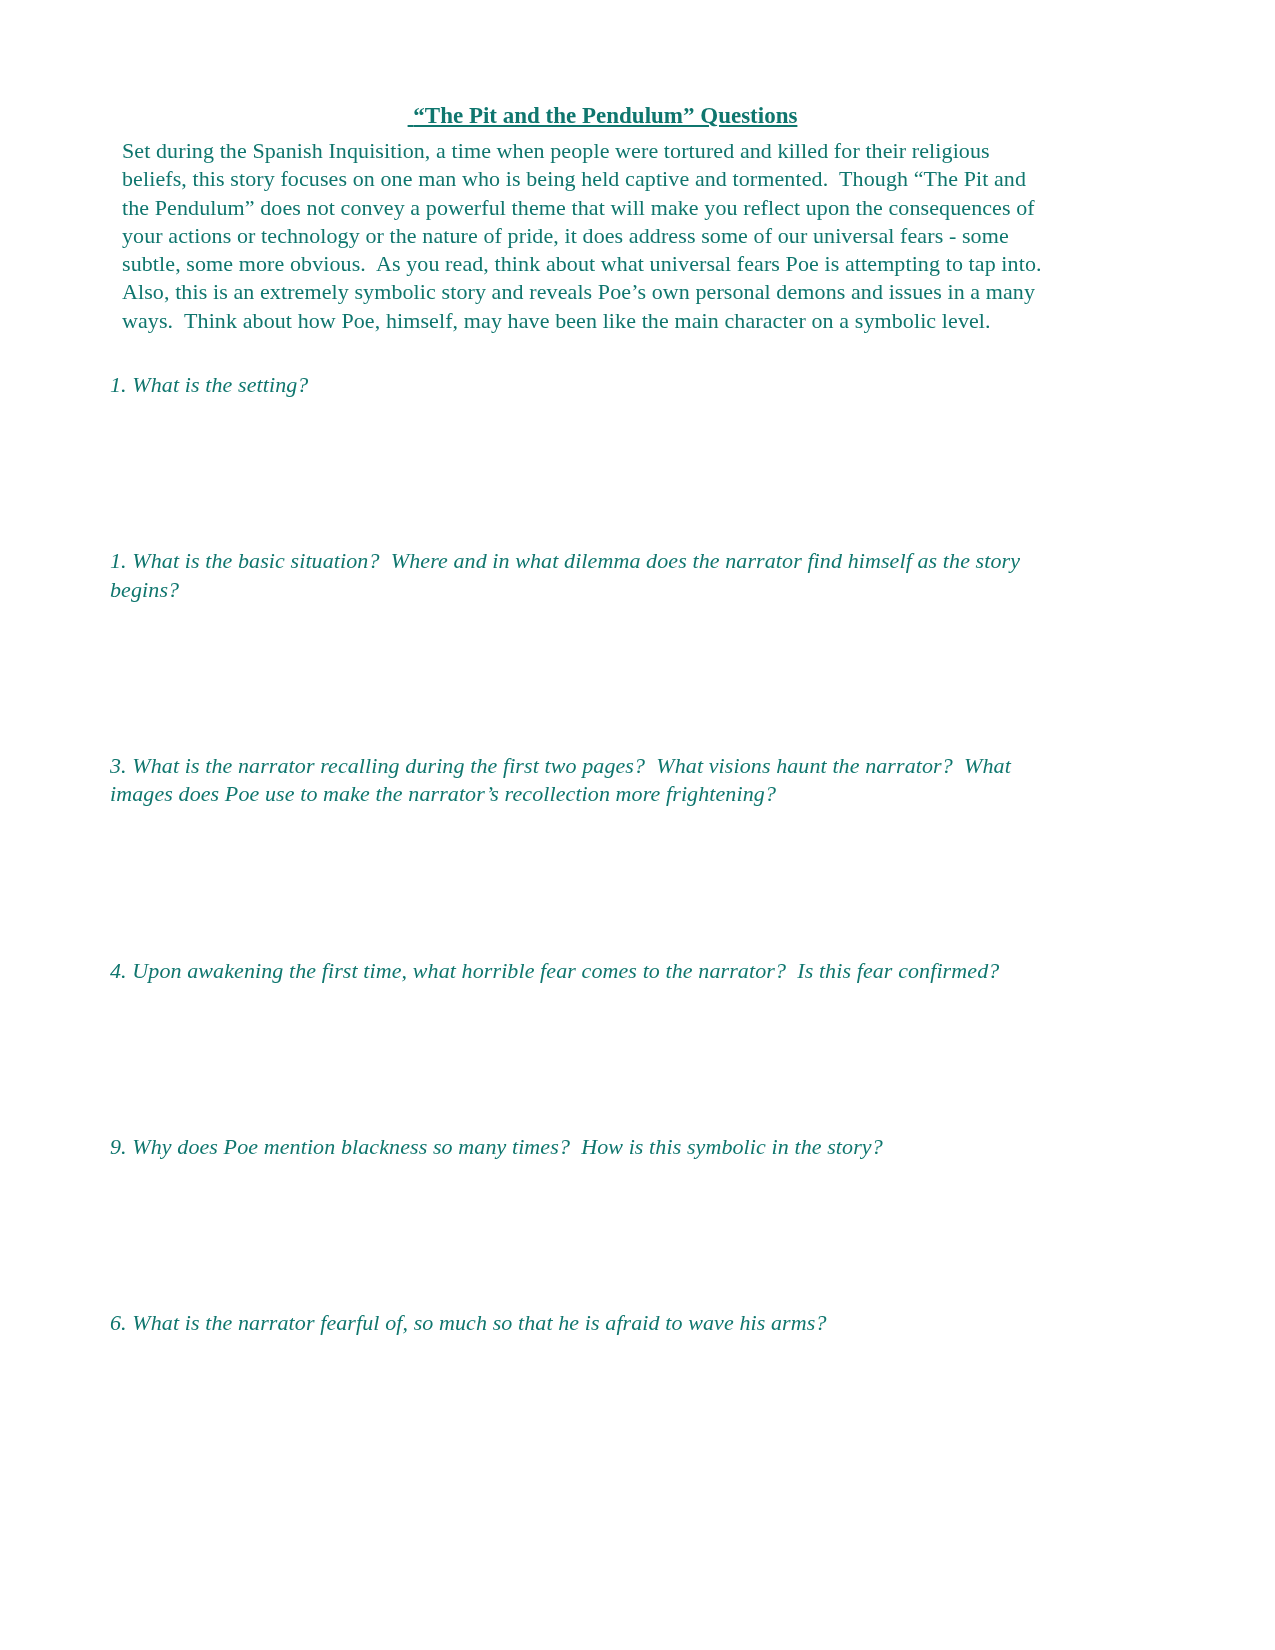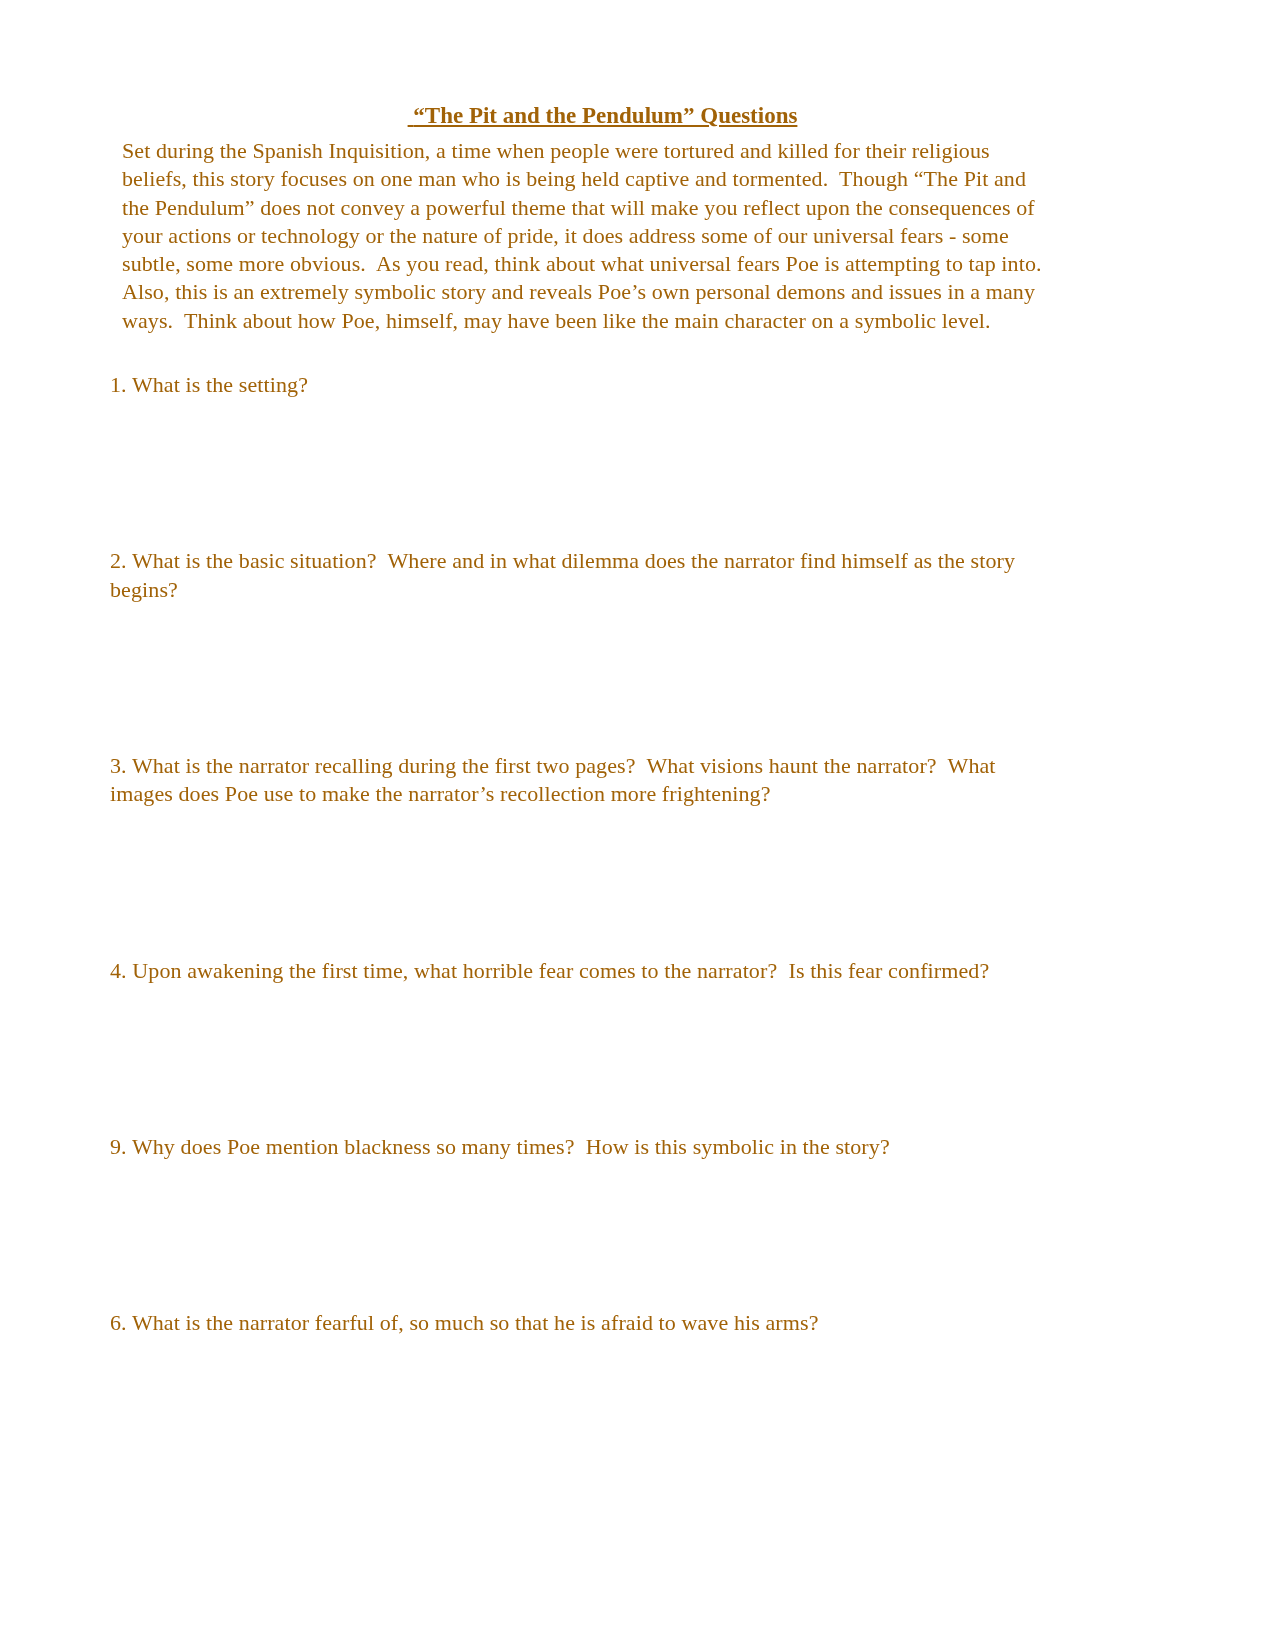--- a/index.html
+++ b/index.html
@@ -9,21 +9,21 @@
   }
   .page {
     position: relative;
     width: 1275px;
     height: 1352px;
     background: #ffffff;
     box-sizing: border-box;
     padding: 101px 85px 0 110px;
     overflow: hidden;
     font-family: "Liberation Serif", "DejaVu Serif", serif;
-    color: #a16207;
+    color: #0f766e;
   }
   .title-line {
     width: 985px;
     text-align: center;
     margin: 0 0 0 0;
     line-height: 30px;
     font-size: 23px;
     font-weight: bold;
     white-space: pre-wrap;
   }
@@ -35,20 +35,21 @@
     line-height: 28.3px;
     white-space: pre-wrap;
     margin: 0;
     letter-spacing: 0.1px;
   }
   .intro {
     margin: 6px 0 36px 12px;
   }
   .question {
     margin: 0 0 148px 0;
+    font-style: italic;
   }
   .question:last-child {
     margin-bottom: 12px;
   }
 </style>
 </head>
 <body>
 
 <div class="page">
   <h1 class="title-line"><span class="title-text"> “The Pit and the Pendulum” Questions</span></h1>
@@ -56,21 +57,21 @@
   <p class="doc-text intro">Set during the Spanish Inquisition, a time when people were tortured and killed for their religious
 beliefs, this story focuses on one man who is being held captive and tormented.  Though “The Pit and
 the Pendulum” does not convey a powerful theme that will make you reflect upon the consequences of
 your actions or technology or the nature of pride, it does address some of our universal fears - some
 subtle, some more obvious.  As you read, think about what universal fears Poe is attempting to tap into.
 Also, this is an extremely symbolic story and reveals Poe’s own personal demons and issues in a many
 ways.  Think about how Poe, himself, may have been like the main character on a symbolic level.</p>
 
   <div>
     <p class="doc-text question">1. What is the setting?</p>
-    <p class="doc-text question">2. What is the basic situation?  Where and in what dilemma does the narrator find himself as the story
+    <p class="doc-text question">1. What is the basic situation?  Where and in what dilemma does the narrator find himself as the story
 begins?</p>
     <p class="doc-text question">3. What is the narrator recalling during the first two pages?  What visions haunt the narrator?  What
 images does Poe use to make the narrator’s recollection more frightening?</p>
     <p class="doc-text question">4. Upon awakening the first time, what horrible fear comes to the narrator?  Is this fear confirmed?</p>
     <p class="doc-text question">9. Why does Poe mention blackness so many times?  How is this symbolic in the story?</p>
     <p class="doc-text question">6. What is the narrator fearful of, so much so that he is afraid to wave his arms?</p>
   </div>
 </div>
 
 </body></html>

